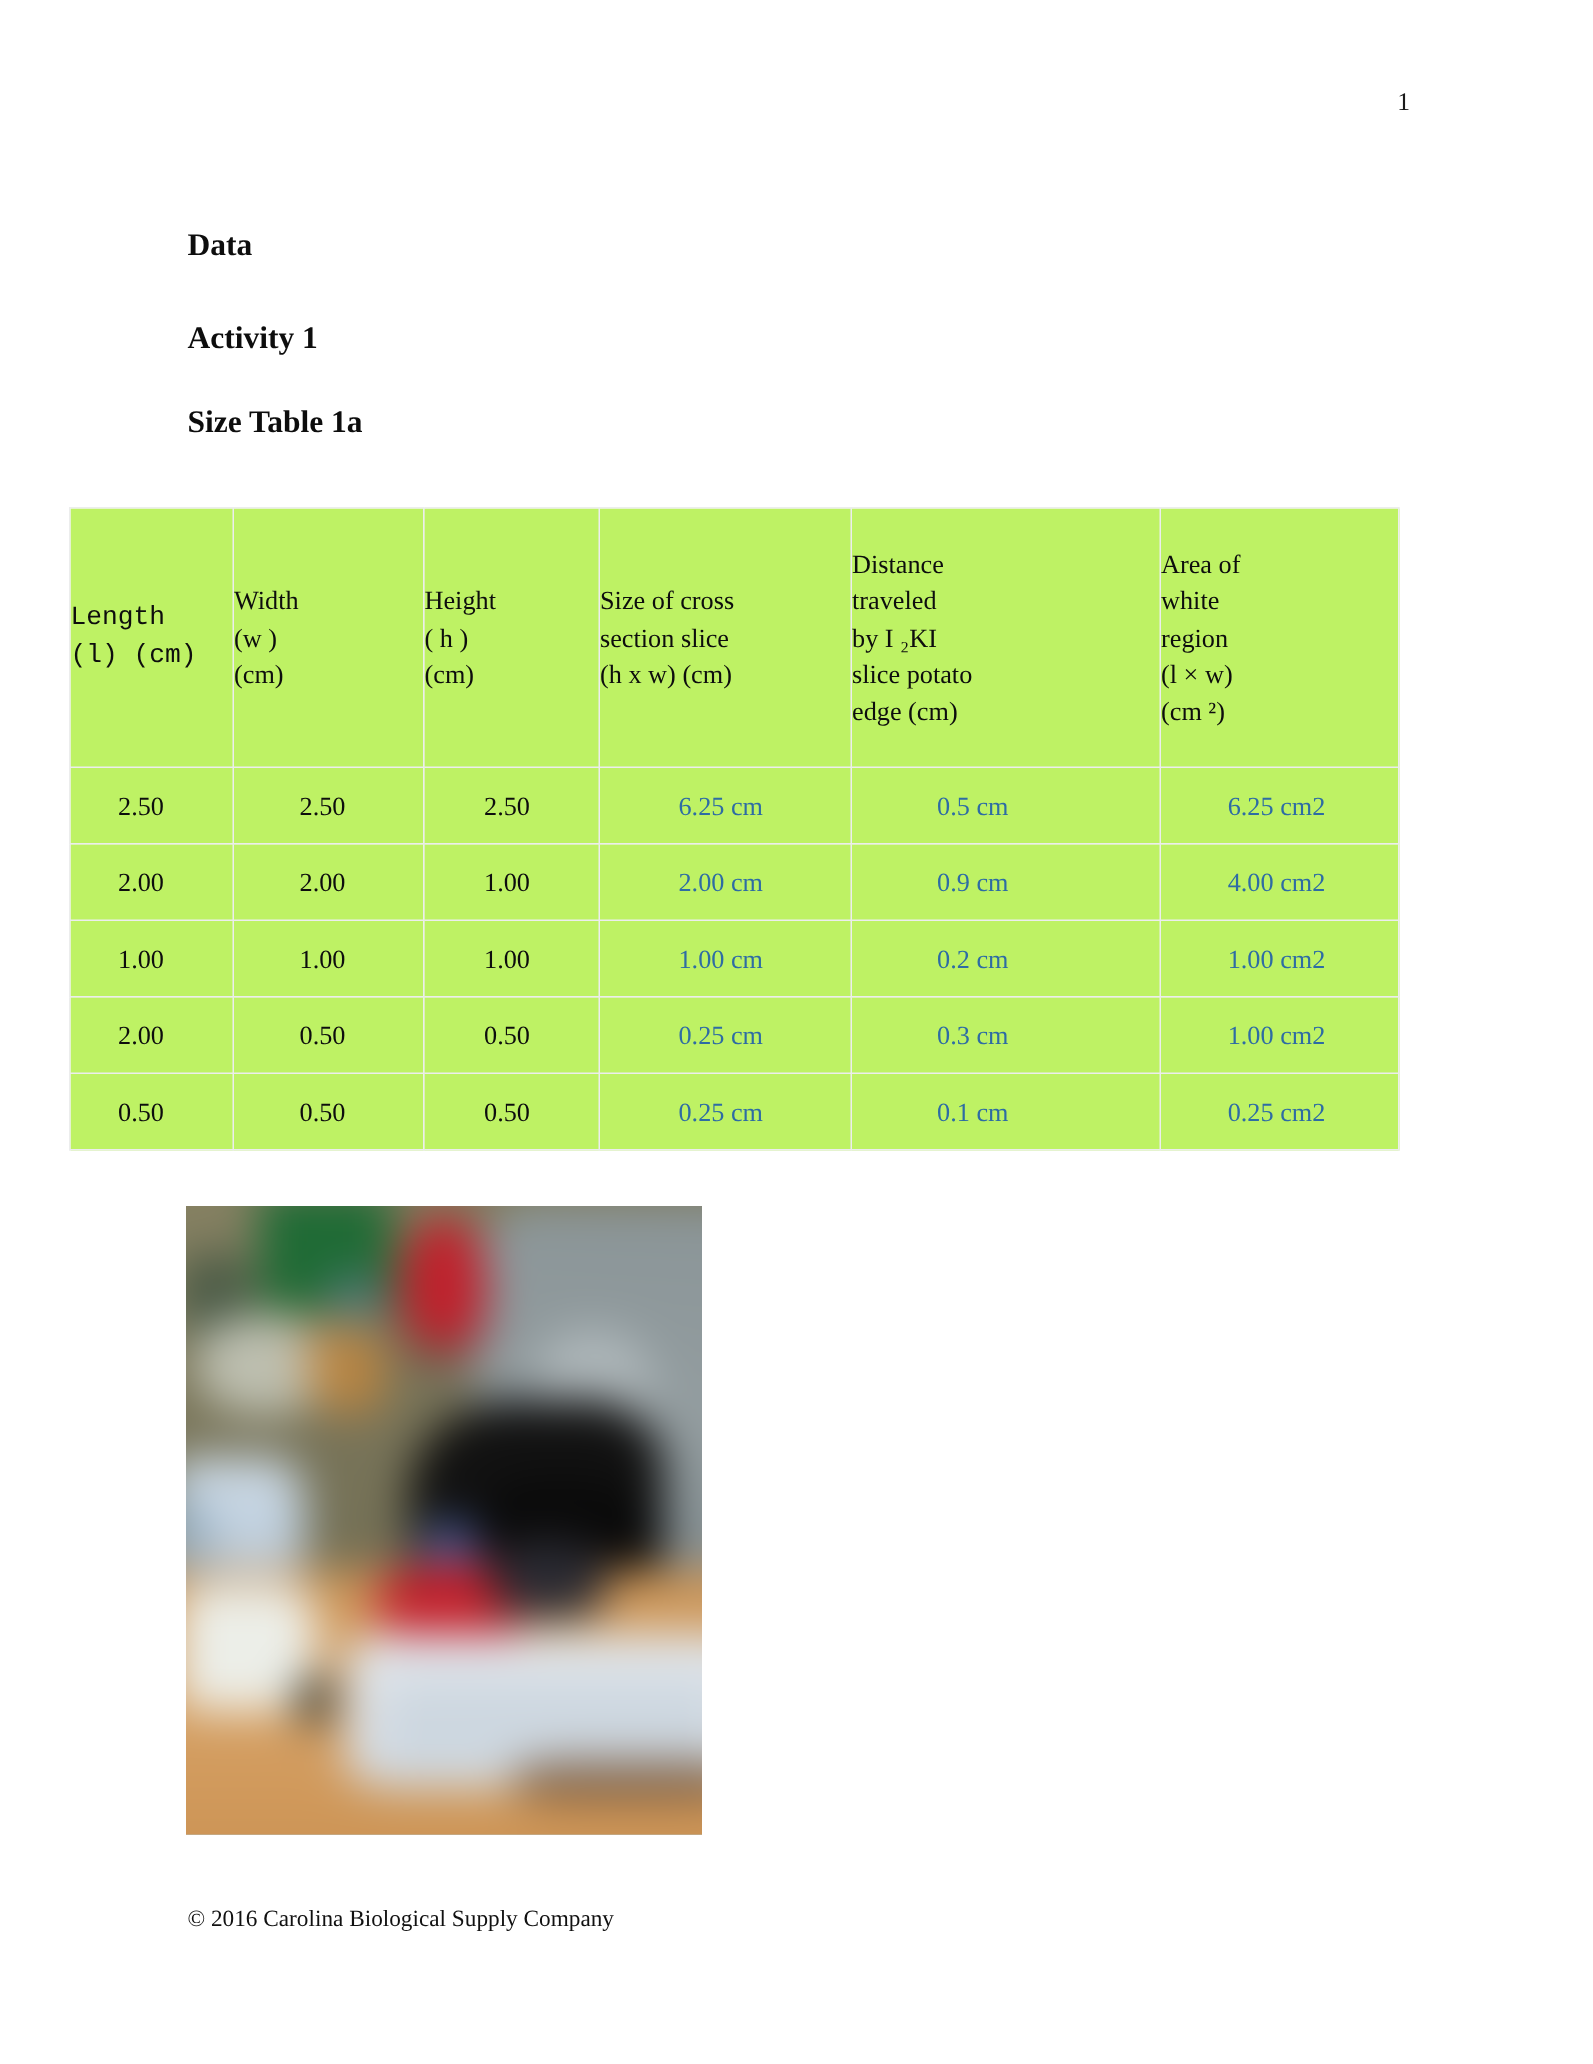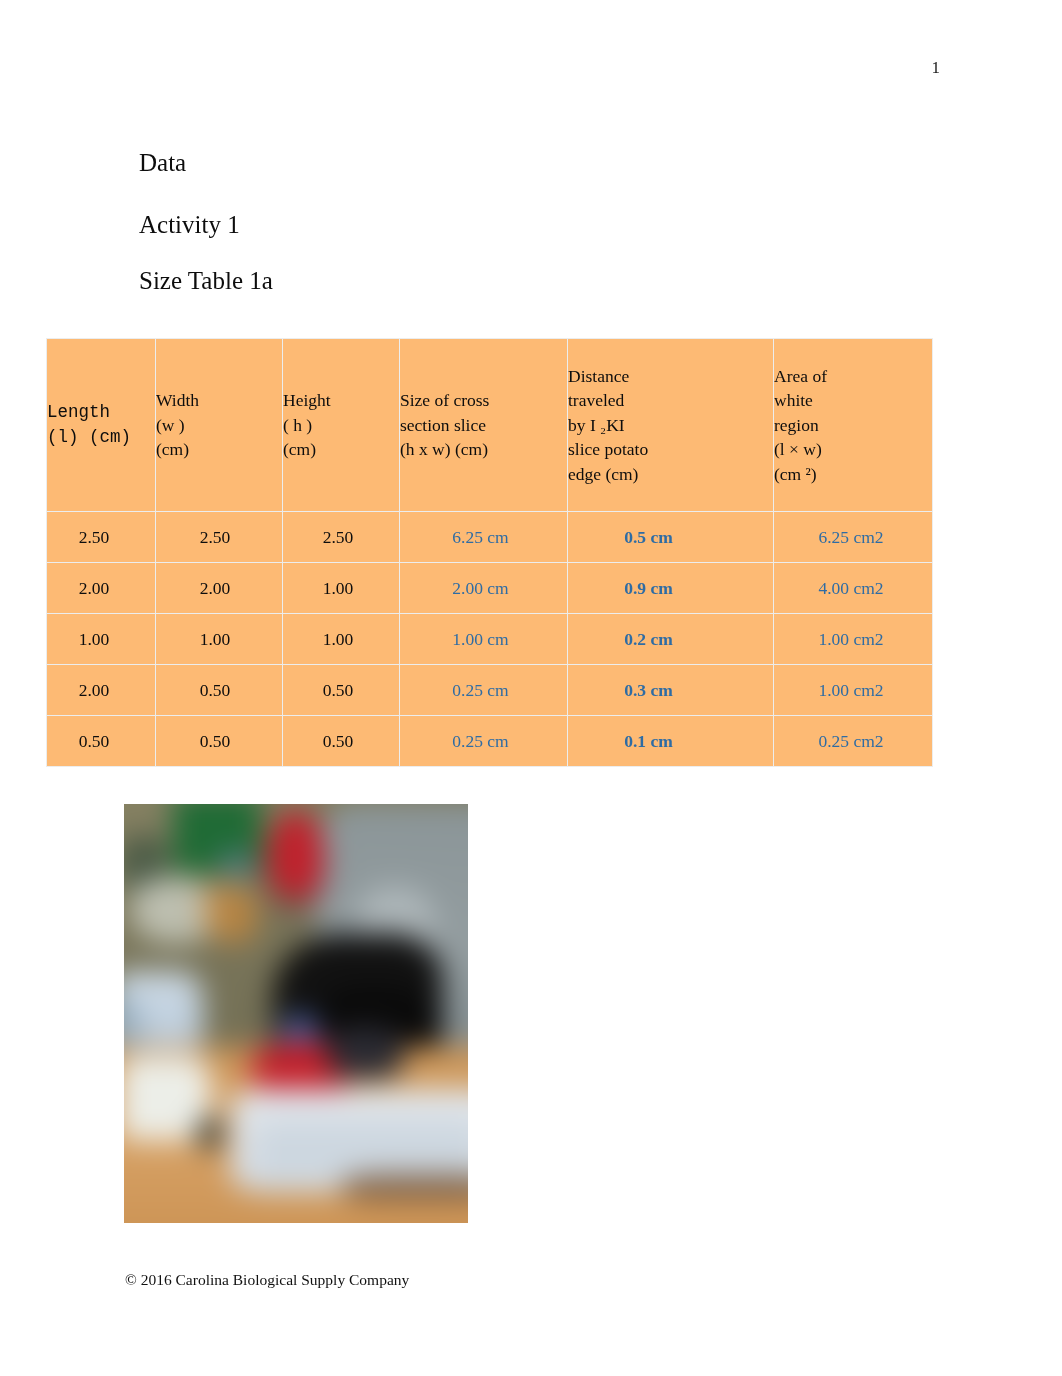--- a/index.html
+++ b/index.html
@@ -28,25 +28,26 @@
     top: 57px;
     right: 122px;
     font-size: 17px;
     line-height: 22px;
     color: #1a1a1a;
   }
 
   
   .heading {
     position: absolute;
-    left: 139px;
-    font-size: 25px;
+    left: 125px;
+    font-size: 21px;
     line-height: 26px;
     color: #0d0d0d;
     white-space: nowrap;
+    font-weight: bold;
   }
   .heading-data      { top: 150px; }
   .heading-activity  { top: 212px; }
   .heading-table     { top: 268px; }
 
   
   .data-table-wrap {
     position: absolute;
     left: 46px;
     top: 338px;
@@ -55,21 +56,21 @@
   table.data-table {
     border-collapse: collapse;
     width: 886px;
     table-layout: fixed;
     background: #ffffff;
   }
   table.data-table th,
   table.data-table td {
     border: 1px solid #eceded;
     padding: 0;
-    background: #fdba74;
+    background: #bef264;
   }
 
   
   col.c-len  { width: 109px; }
   col.c-wid  { width: 127px; }
   col.c-hei  { width: 117px; }
   col.c-size { width: 168px; }
   col.c-dist { width: 206px; }
   col.c-area { width: 159px; }
 
@@ -101,21 +102,21 @@
     text-align: center;
     font-size: 17.5px;
     line-height: 22px;
     color: #0d0d0d;
   }
   tbody td.val-blue { color: #2e6ca4; }
   tbody td.pad-len  { padding-right: 14px; }
   tbody td.pad-wid  { padding-right: 8px; }
   tbody td.pad-hei  { padding-right: 6px; }
   tbody td.pad-siz  { padding-right: 6px; }
-  tbody td.pad-dis  { padding-right: 44px; font-weight: bold; }
+  tbody td.pad-dis  { padding-right: 44px; }
   tbody td.pad-are  { padding-right: 4px; }
 
   
   .photo {
     position: absolute;
     left: 124px;
     top: 804px;
     width: 344px;
     height: 419px;
     overflow: hidden;

